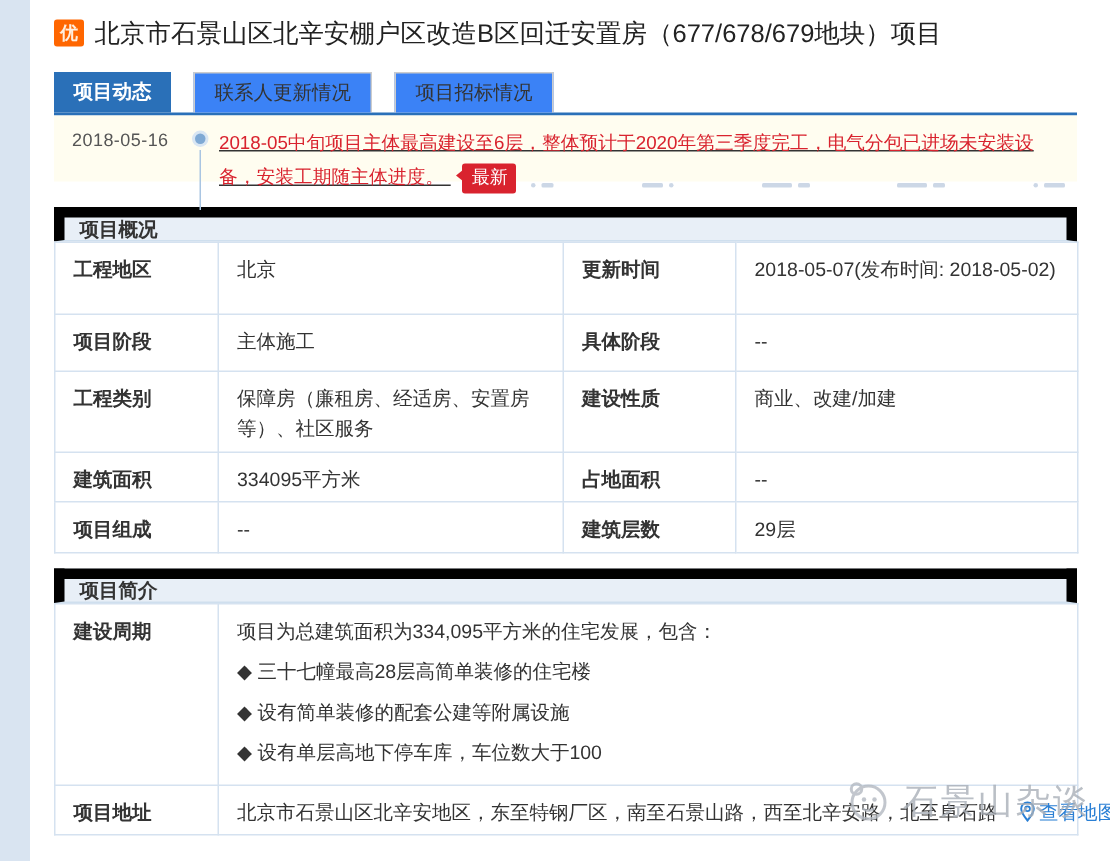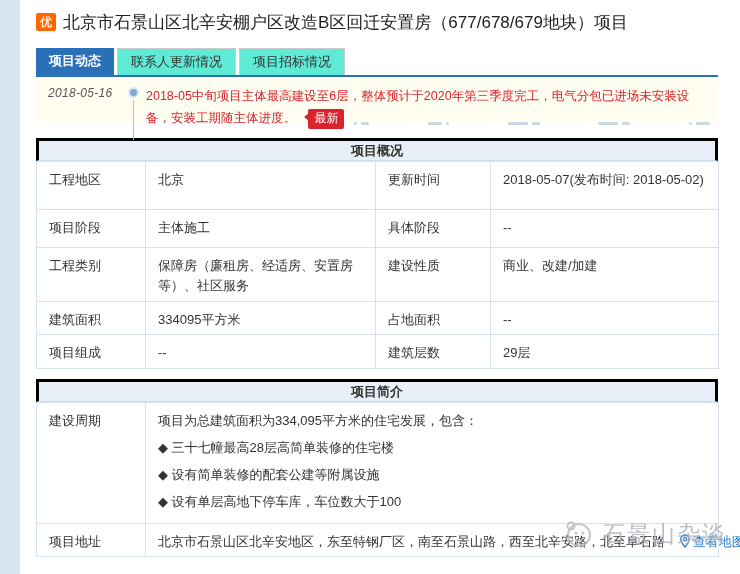--- a/index.html
+++ b/index.html
@@ -9,58 +9,58 @@
     background:#d9e4f1; }
   .content { position:absolute; left:36px; top:0; width:682px; }
 
   
   .header-row { margin-top:10px; display:flex; align-items:center; gap:7px; height:24px; }
   .opt-badge { background:#ff6600; color:#ffeede; font-size:12px; font-weight:bold;
     padding:2px 4px; border-radius:2px; line-height:14px; }
   .page-title { font-size:17px; font-weight:normal; color:#222; white-space:nowrap; }
 
   
-  .tabs { margin-top:14px; display:flex; gap:3px; border-bottom:2px solid #2a70b8; }
+  .tabs { margin-top:14px; display:flex; gap:15px; border-bottom:2px solid #2a70b8; }
   .tab { font-size:13px; padding:5px 13px; line-height:16px; cursor:pointer; }
   .tab.active { background:#2a70b8; color:#fff; font-weight:bold; }
-  .tab.plain { background:#5eead4; border:1px solid #ccc; border-bottom:none; color:#333; }
+  .tab.plain { background:#3b82f6; border:1px solid #ccc; border-bottom:none; color:#333; }
 
   
   .news-panel { background:#fffdf0; height:44px; position:relative; display:flex;
     padding-top:9px; }
-  .news-date { width:76px; margin-left:12px; font-size:12px; color:#555; letter-spacing:0.3px;font-style:italic; }
+  .news-date { width:76px; margin-left:12px; font-size:12px; color:#555; letter-spacing:0.3px; }
   .timeline { width:22px; position:relative; }
   .timeline-dot { position:absolute; left:6px; top:3px; width:7px; height:7px;
     border-radius:50%; background:#7fa9d4; box-shadow:0 0 0 2px #d9e6f3; }
   .timeline-line { position:absolute; left:9px; top:14px; width:1px; height:40px;
     background:#a9c5e2; }
-  .news-body { width:560px; }
+  .news-body { width:560px;text-decoration:underline; }
   .news-text { color:#d9232e; font-size:12.5px; line-height:15px; cursor:pointer; }
   .badge-new { position:relative; display:inline-block; margin-top:5px; margin-left:8px;
     background:#d9232e; color:#fff; font-size:12px; padding:1px 6px 2px; border-radius:2px; }
   .badge-new::before { content:""; position:absolute; left:-4px; top:4px; width:0; height:0;
     border-top:4px solid transparent; border-bottom:4px solid transparent;
     border-right:5px solid #d9232e; }
 
   
   .gap-strip { height:17px; position:relative; }
   .frags { position:absolute; left:318px; right:8px; top:1px; display:flex;
     justify-content:space-between; opacity:0.45; }
   .fragset { display:flex; gap:4px; align-items:center; }
   .frag { height:3px; background:#8fa8c8; border-radius:1px; display:inline-block; }
   .frag.w1{width:14px;} .frag.w2{width:8px;} .frag.w3{width:20px;} .frag.dot{width:3px;height:3px;border-radius:50%;}
 
   
-  .section-header { display:flex; justify-content:center; align-items:center;
-    background:#e8eff7; border:3px solid #000000; border-bottom:1px solid #cfdfee;
+  .section-header { display:flex; justify-content:flex-start; align-items:center;
+    background:#e8eff7; border:7px solid #000000; border-bottom:1px solid #cfdfee;
     padding:0 10px; height:23px; font-size:13px; font-weight:bold; color:#333; }
   table.grid { width:100%; border-collapse:collapse; table-layout:fixed; }
   table.grid td { border:1px solid #d5e2f0; padding:8px 12px 4px; font-size:13px;
     color:#333; vertical-align:top; line-height:20px; }
-  td.lbl { background:#fff; }
+  td.lbl { background:#fff;font-weight:bold; }
   .sect { margin-top:0; }
   .mt10 { margin-top:10px; }
 
   .comp-line { margin-bottom:7px; }
   .addr-cell { white-space:nowrap; }
   .map-link { color:#2a7fd4; margin-left:10px; cursor:pointer; text-decoration:none;
     font-size:13px; }
   .map-link svg { vertical-align:-2px; margin-right:2px; }
 
   

